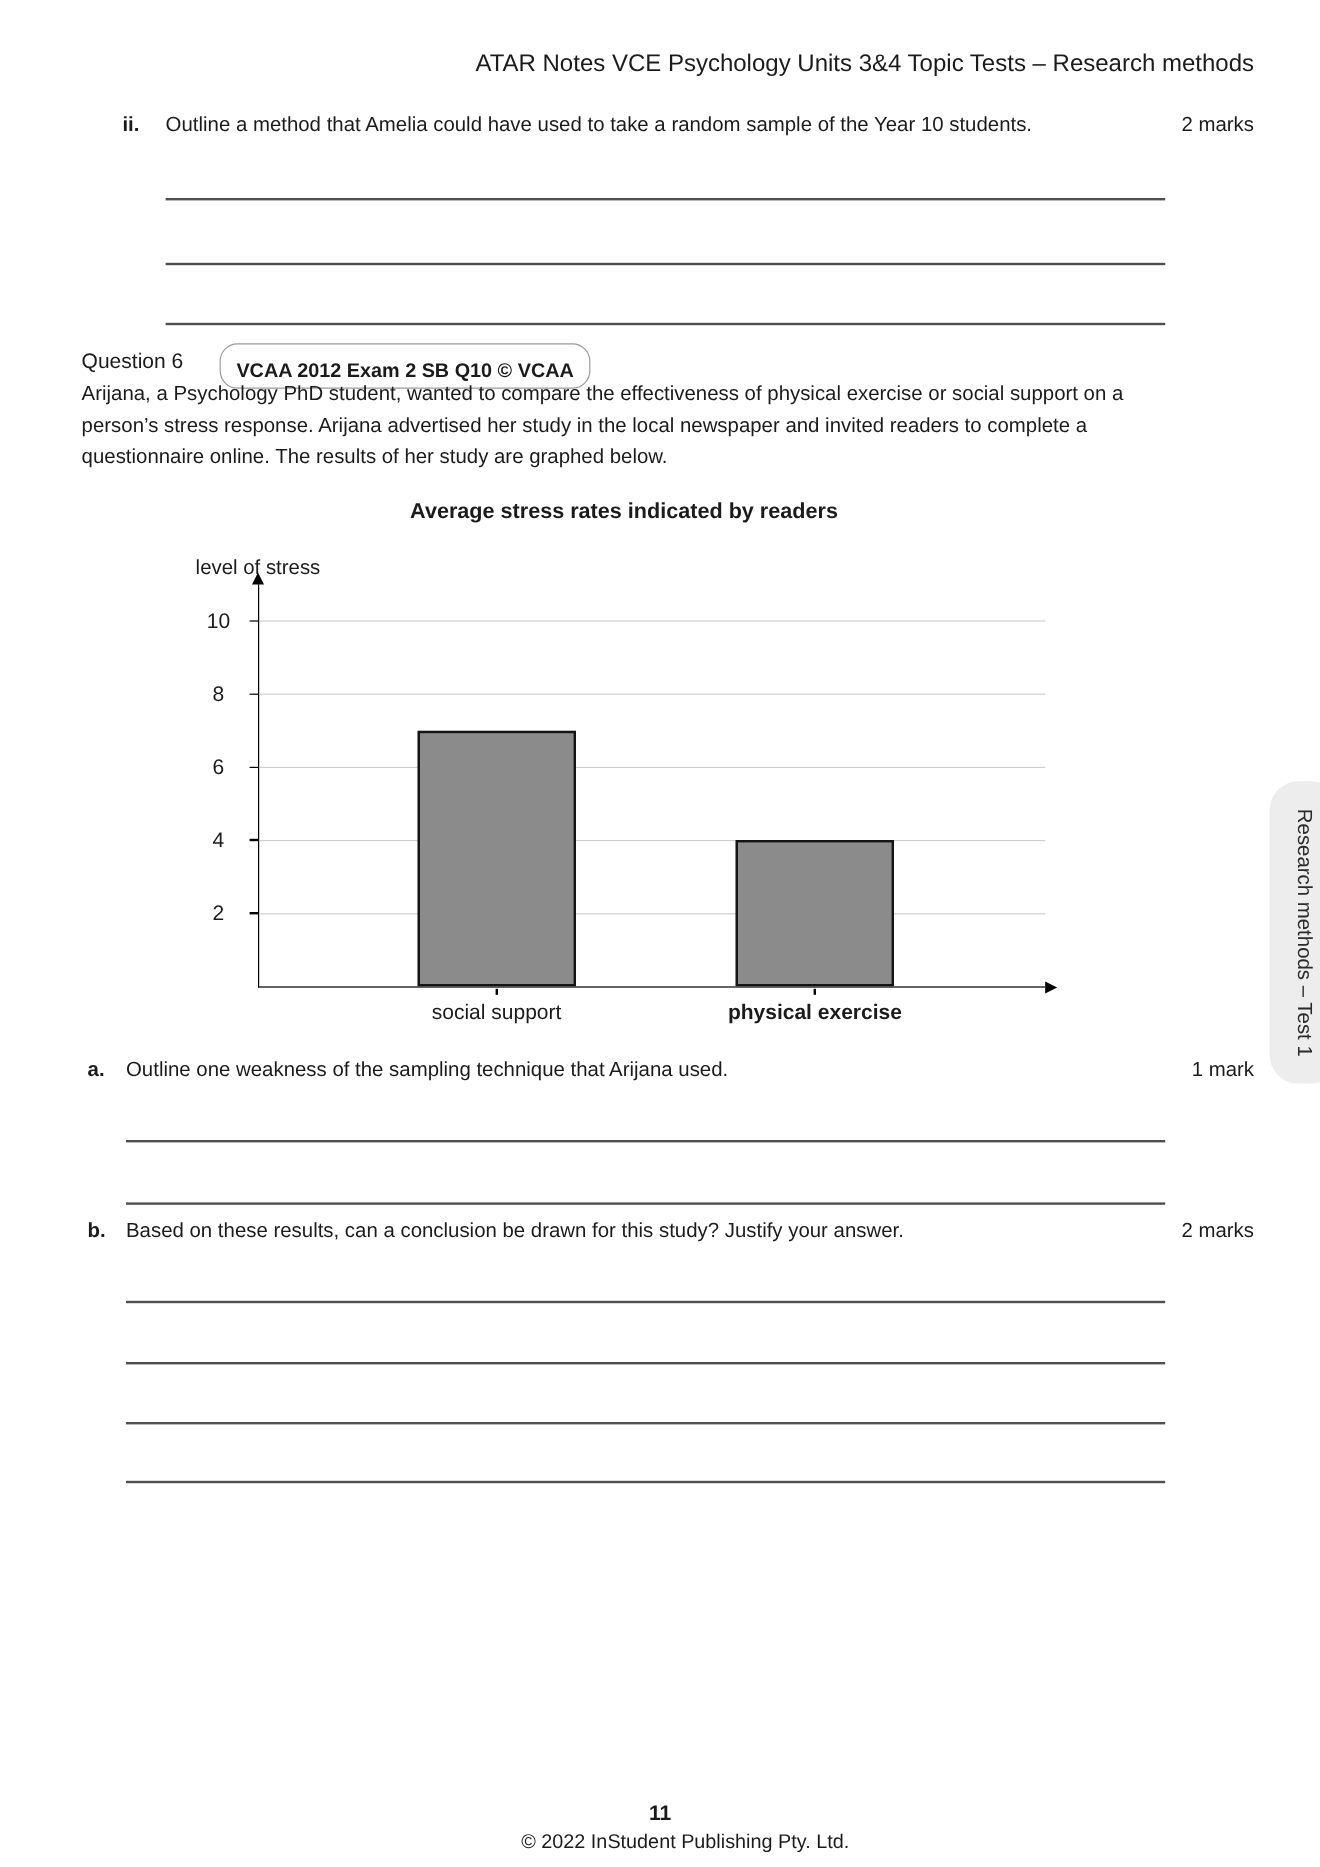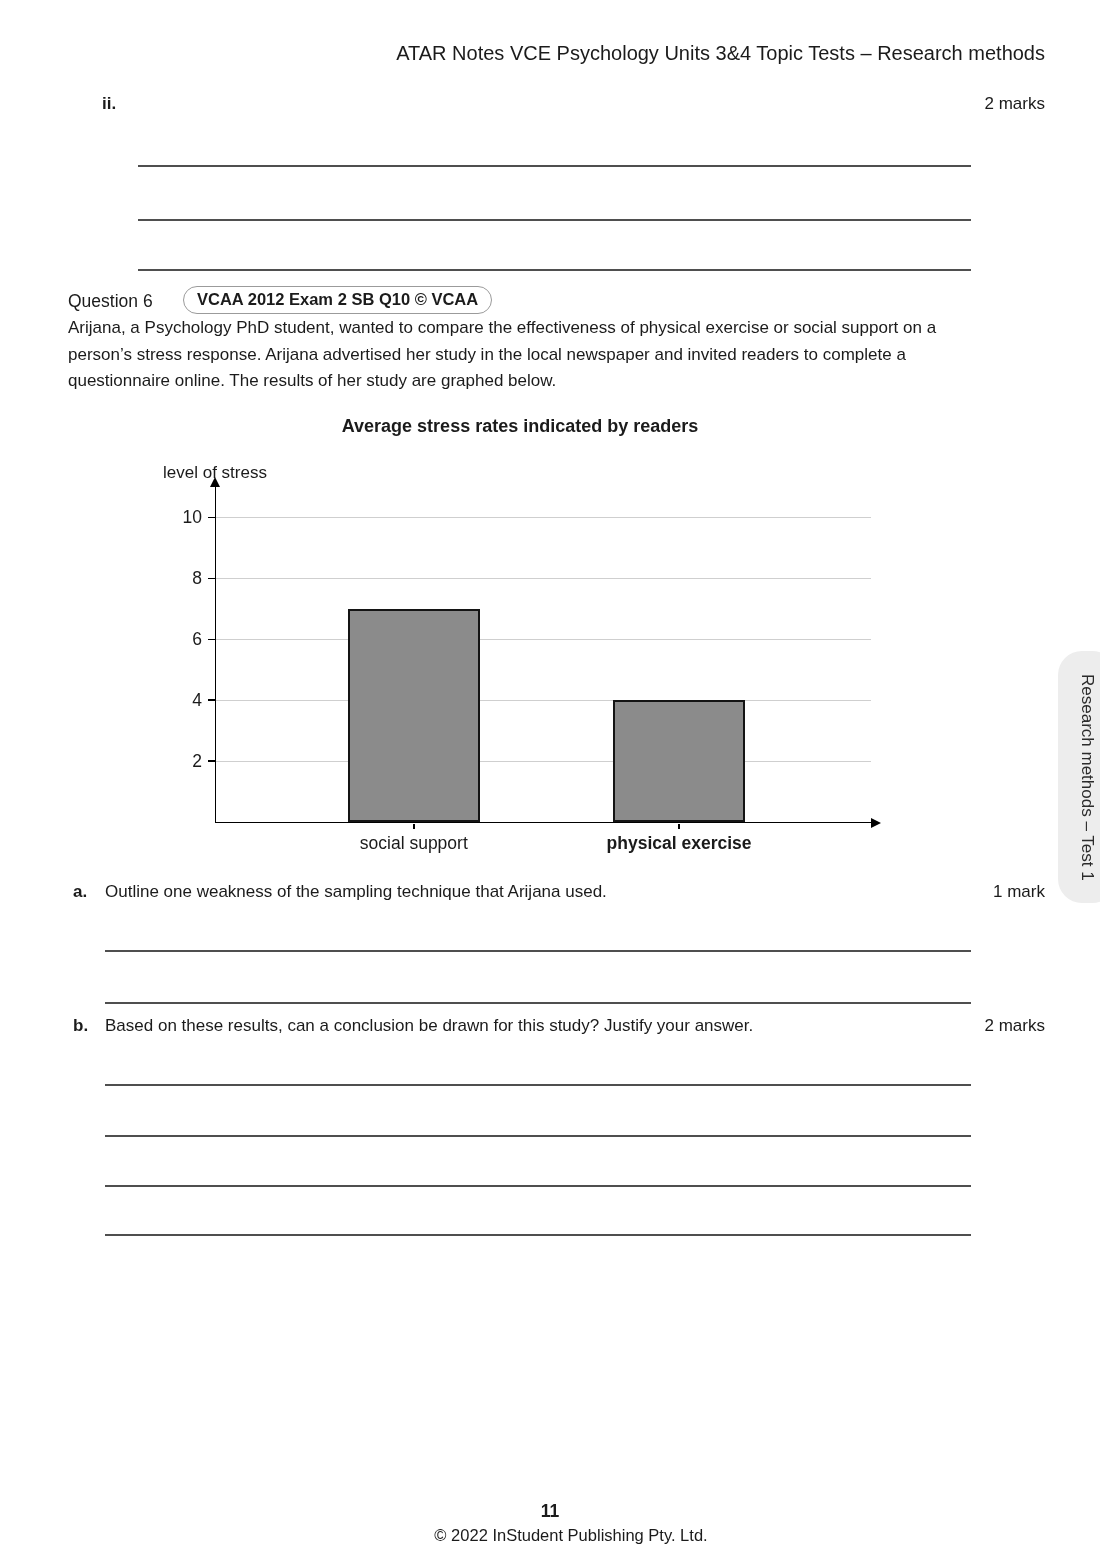--- a/index.html
+++ b/index.html
@@ -14,21 +14,21 @@
   .q-num   { position:absolute; font-weight:bold; }
   .q-text  { position:absolute; }
   .q-marks { position:absolute; right:55px; }
 
   .ans-line { position:absolute; height:0; border-bottom:2px solid #4f4f4f; }
 
   .q6-heading { position:absolute; left:68px; top:291px; font-weight:normal; font-size:17.5px; }
   .badge {
     position:absolute; left:183px; top:286px;
     border:1.5px solid #9b9b9b; border-radius:15px;
-    padding:3px 13px 4px; font-weight:bold; font-size:16.5px; background:#fff;
+    padding:13px 13px 4px; font-weight:bold; font-size:16.5px; background:#fff;
   }
   .q6-body { position:absolute; left:68px; top:315px; width:900px; line-height:26.5px; }
 
   .chart-title { position:absolute; left:215px; top:416px; width:610px; text-align:center; font-weight:bold; font-size:18px; }
   .chart-ylabel { position:absolute; left:163px; top:463px; font-size:17px; }
   .chart-plot {
     position:absolute; left:215px; top:487px; width:655px; height:335px;
     border-left:1.5px solid #000; border-bottom:1.5px solid #000;
   }
   .y-arrow {
@@ -36,21 +36,21 @@
     border-left:5px solid transparent; border-right:5px solid transparent;
     border-bottom:10px solid #000;
   }
   .x-arrow {
     position:absolute; right:-10px; bottom:-5.75px; width:0; height:0;
     border-top:5px solid transparent; border-bottom:5px solid transparent;
     border-left:10px solid #000;
   }
   .gridline { position:absolute; left:0; width:100%; height:1px; background:#cfcfcf; }
   .ytick { position:absolute; left:-8px; width:6.5px; height:1.5px; background:#000; }
-  .ytick-label { position:absolute; left:-54px; width:40px; text-align:right; font-size:17.5px; }
+  .ytick-label { position:absolute; left:-54px; width:40px; text-align:center; font-size:17.5px; }
   .bar { position:absolute; bottom:0; width:132px; box-sizing:border-box; border:2px solid #141414; }
   .xtick { position:absolute; top:100%; margin-top:1.5px; width:1.5px; height:5px; background:#000; }
   .xcat-label { position:absolute; top:100%; margin-top:11px; width:220px; text-align:center; font-size:17.5px; }
 
   .side-tab {
     position:absolute; left:1058px; top:651px; width:58px; height:252px;
     background:#ededed; border-radius:24px;
     display:flex; align-items:center; justify-content:center;
   }
   .side-tab span { writing-mode:vertical-rl; white-space:nowrap; font-size:17px; color:#2b2b2b; }
@@ -61,20 +61,21 @@
 </head>
 <body>
 
 <div class="page">
 
   <div class="header">
     <span>ATAR Notes VCE Psychology Units 3&amp;4 Topic Tests – Research methods</span>
   </div>
 
   <div class="q-num" style="left:102px; top:94px;">ii.</div>
+  <div class="q-text" style="left:138px; top:94px;">Outline a method that Amelia could have used to take a random sample of the Year 10 students.</div>
   <div class="q-marks" style="top:94px;">2 marks</div>
   <div class="ans-line" style="left:138px; top:165px; width:833px;"></div>
   <div class="ans-line" style="left:138px; top:219px; width:833px;"></div>
   <div class="ans-line" style="left:138px; top:269px; width:833px;"></div>
 
   <div class="q6-heading">Question 6</div>
   <div class="badge">VCAA 2012 Exam 2 SB Q10 © VCAA</div>
   <div class="q6-body">Arijana, a Psychology PhD student, wanted to compare the effectiveness of physical exercise or social support on a person’s stress response. Arijana advertised her study in the local newspaper and invited readers to complete a questionnaire online. The results of her study are graphed below.</div>
 
   <div class="chart-title">Average stress rates indicated by readers</div>

